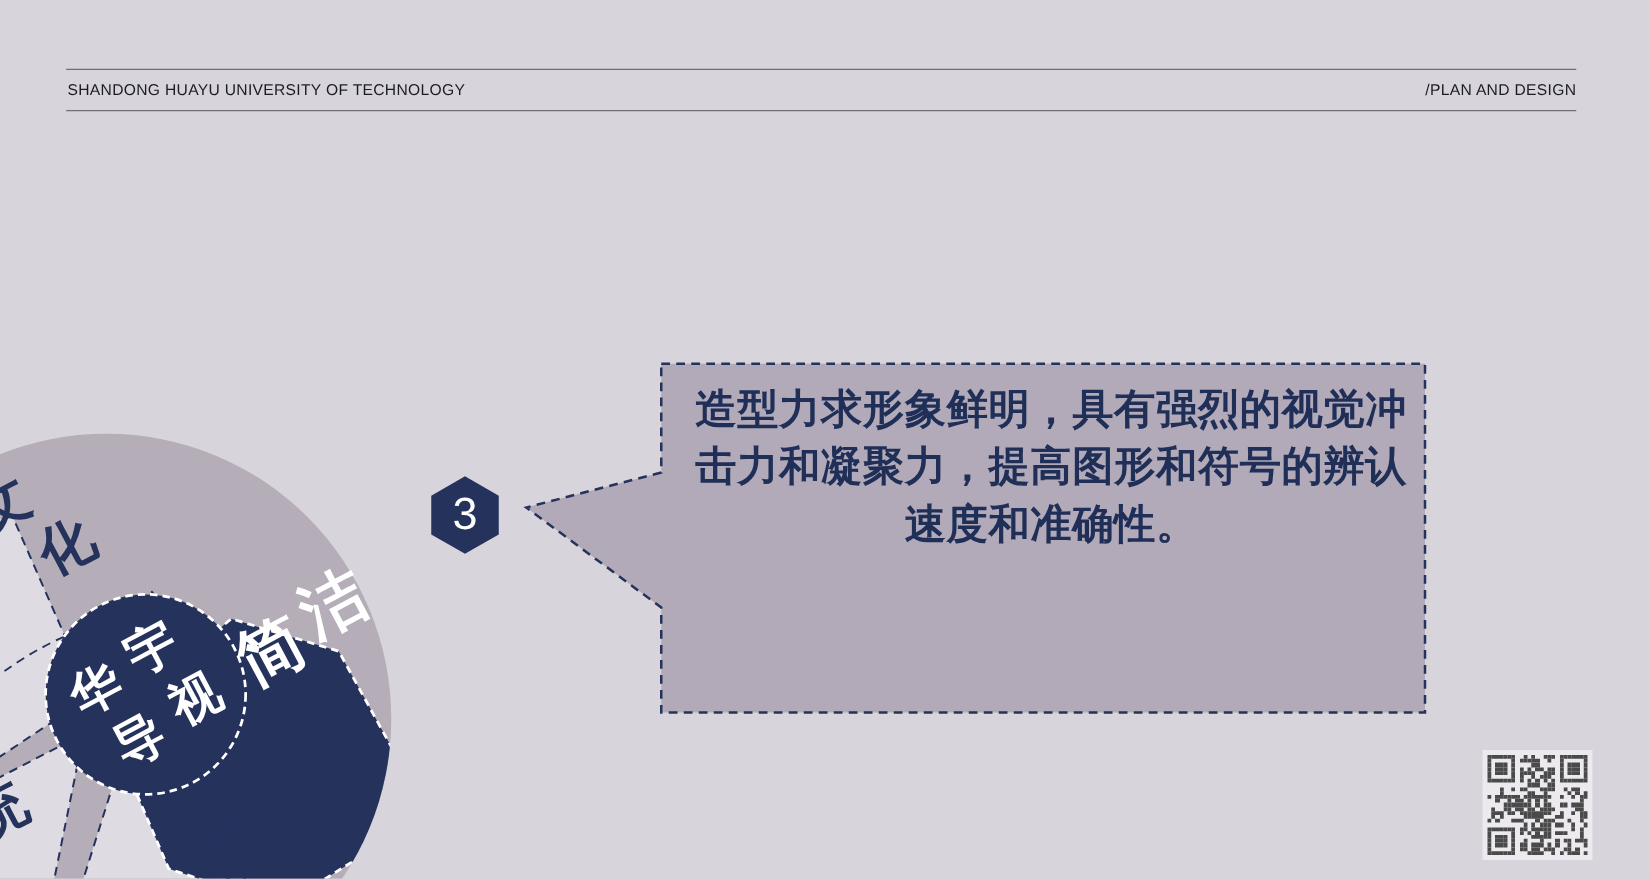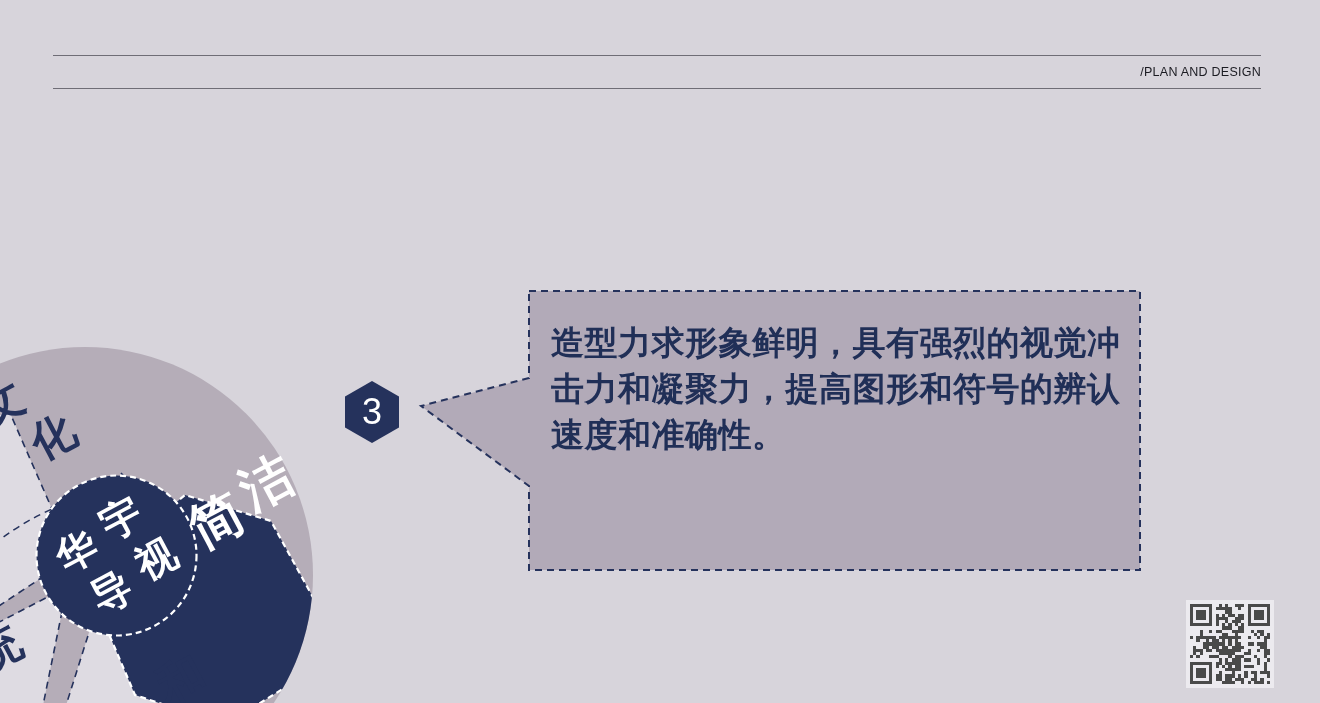--- a/index.html
+++ b/index.html
@@ -91,28 +91,29 @@
     position: absolute;
     left: 418px;
     top: 288px;
     width: 725px;
     height: 286px;
   }
   .bubble svg { display: block; }
   .bubble-text {
     position: absolute;
     left: 133px;
-    top: 32px;
+    top: 16px;
     width: 580px;
     font-family: "DejaVu Sans", "Liberation Sans", sans-serif;
     font-weight: bold;
     font-size: 33px;
     line-height: 46px;
     color: #202f57;
     letter-spacing: 0.5px;
+    text-align: center;
   }
 
   
   .qr {
     position: absolute;
     left: 1186px;
     top: 600px;
     width: 88px;
     height: 88px;
     background: #eceaef;
@@ -129,20 +130,21 @@
   .qr-grid i { display: block; background: transparent; }
   .qr-grid i.on { background: #4a4a4a; }
 </style>
 </head>
 <body>
 
 <div id="slide">
 
   <div class="hdr">
     <div class="hdr-rule top"></div>
+    <div class="hdr-left">SHANDONG HUAYU UNIVERSITY OF TECHNOLOGY</div>
     <div class="hdr-right">/PLAN AND DESIGN</div>
     <div class="hdr-rule bottom"></div>
   </div>
 
   <div class="diagram">
     <svg width="560" height="560" viewBox="0 0 560 560" xmlns="http://www.w3.org/2000/svg">
       <defs>
         <clipPath id="ringclip">
           <circle cx="280" cy="280" r="228"></circle>
         </clipPath>

